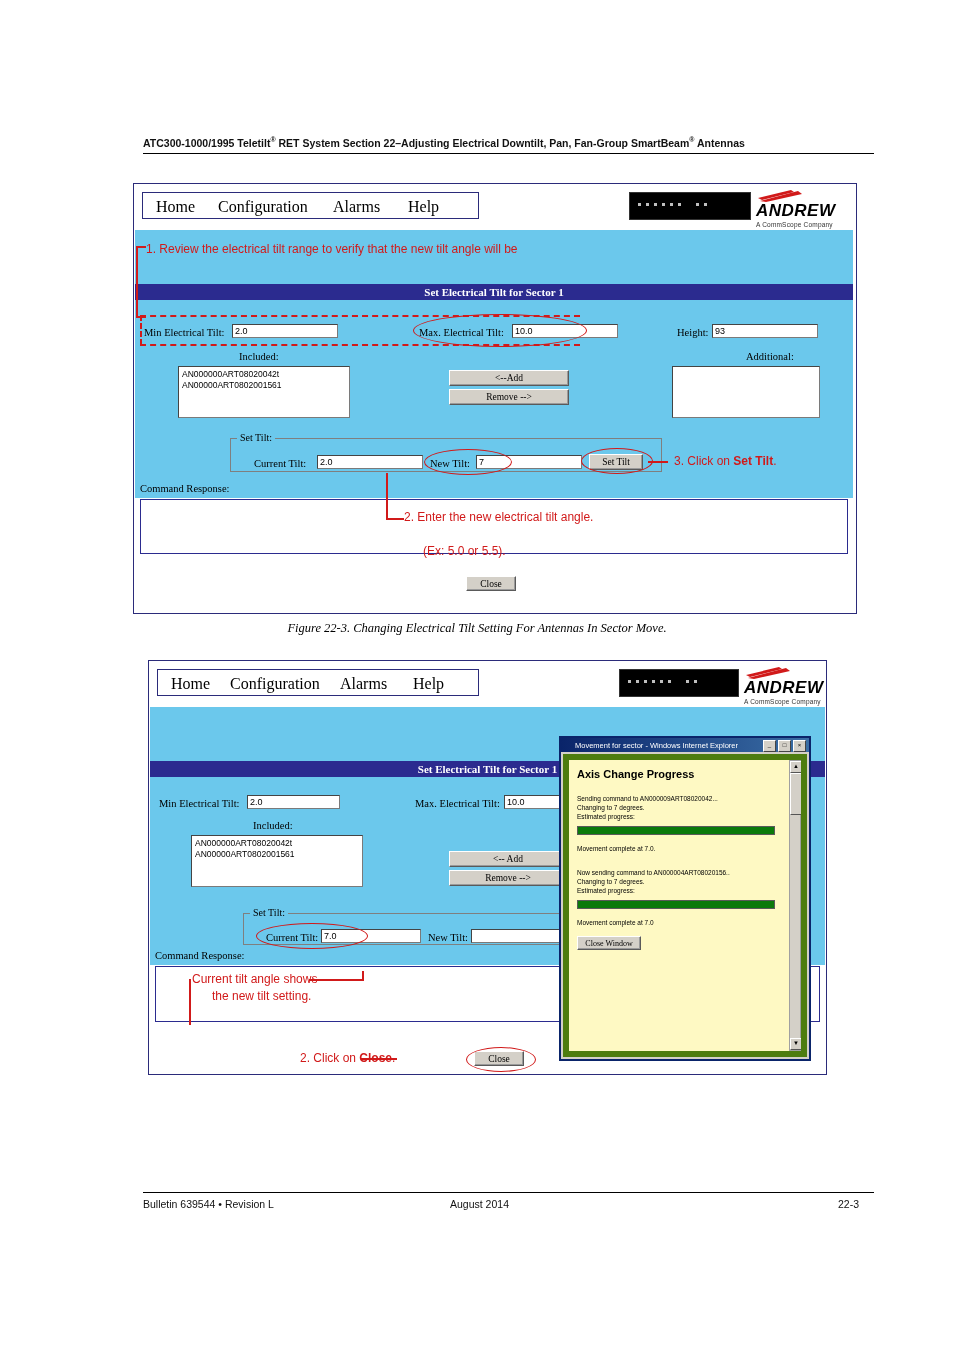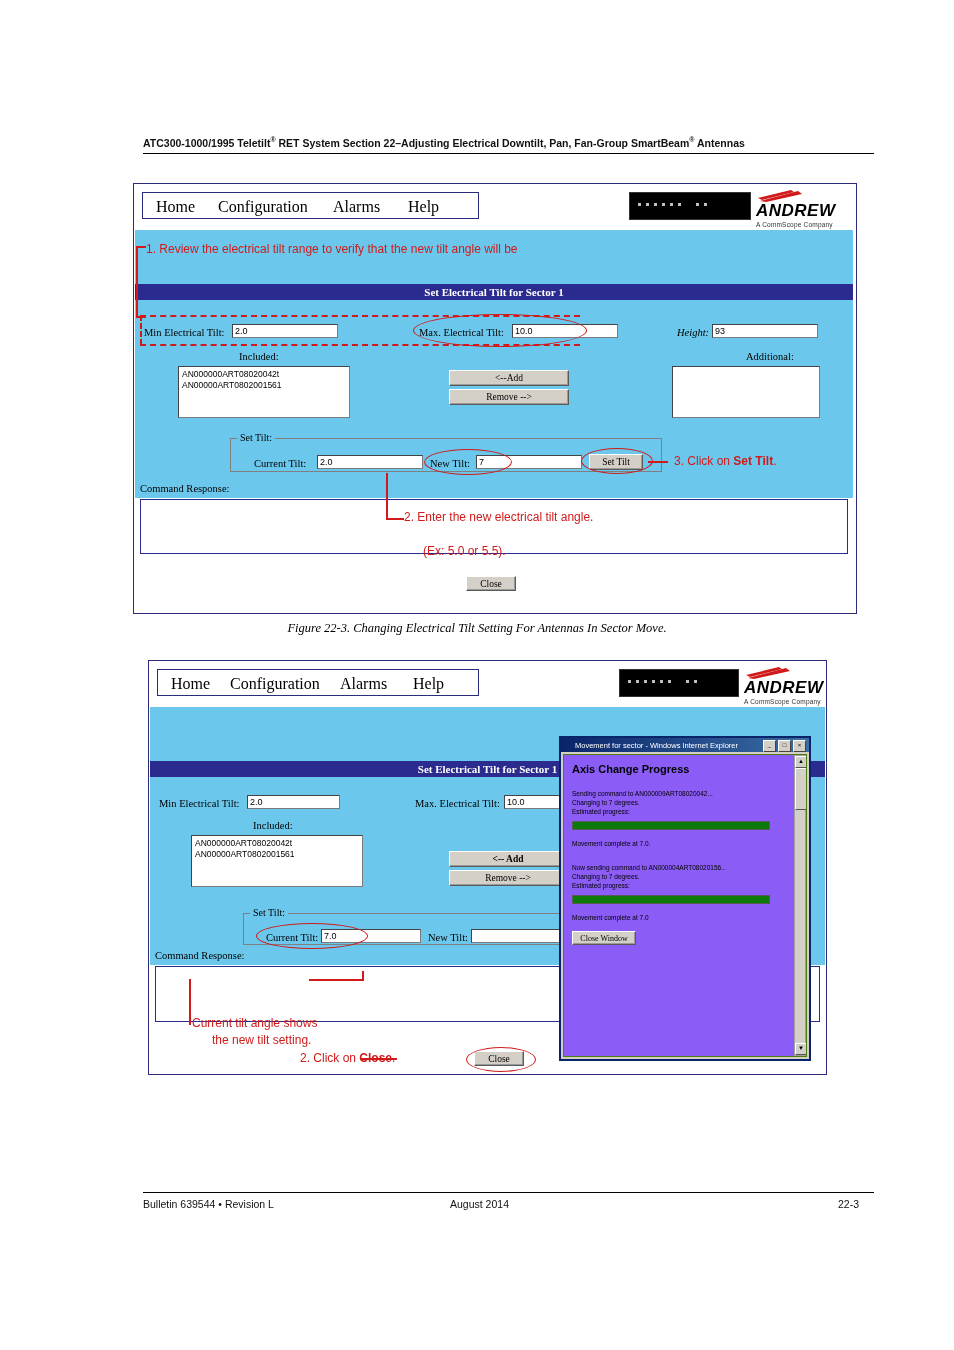--- a/index.html
+++ b/index.html
@@ -46,21 +46,21 @@
   .redline{position:absolute;background:#d11a1a;}
   .dash-h{position:absolute;height:0;border-top:2px dashed #d11a1a;}
   .dash-v{position:absolute;width:0;border-left:2px dashed #d11a1a;}
   .ellipse{position:absolute;border:1.6px solid #d11a1a;border-radius:50%;}
 
   
   .iewin{position:absolute;background:#d4d0c8;border:2px solid #0a246a;box-sizing:border-box;}
   .ietitle{position:absolute;left:0;top:0;right:0;height:14px;background:linear-gradient(90deg,#0a246a,#3a6ea5);color:#fff;font-family:"Liberation Sans",sans-serif;font-size:7.5px;padding:3px 0 0 14px;box-sizing:border-box;}
   .iebtns{position:absolute;top:2px;right:3px;display:flex;gap:2px;}
   .iebtn{width:11px;height:10px;background:#d4d0c8;border:1px solid #fff;border-right-color:#444;border-bottom-color:#444;font-size:6px;line-height:9px;text-align:center;color:#000;font-family:"Liberation Sans",sans-serif;}
-  .iebody{position:absolute;left:2px;top:16px;right:2px;bottom:2px;background:#8b5cf6;border:1px solid #4d7c0f;box-sizing:border-box;overflow:hidden;}
+  .iebody{position:absolute;left:2px;top:16px;right:2px;bottom:2px;background:#fef9c3;border:6px solid #4d7c0f;box-sizing:border-box;overflow:hidden;}
   .ieh1{position:absolute;font-family:"Liberation Sans",sans-serif;font-weight:bold;font-size:11px;color:#000;}
   .ietxt{position:absolute;font-family:"Liberation Sans",sans-serif;font-size:6.5px;color:#000;line-height:9px;white-space:pre-line;}
   .progress{position:absolute;height:7px;background:#0b7a0b;border:1px solid #5a5a5a;}
   .scroll{position:absolute;width:12px;background:#d4d0c8;border:1px solid #a0a0a0;box-sizing:border-box;}
   .scroll .arrow{position:absolute;left:0;width:10px;height:10px;background:#d4d0c8;border:1px solid #fff;border-right-color:#555;border-bottom-color:#555;font-size:6px;line-height:9px;text-align:center;}
   .scroll .thumb{position:absolute;left:0;width:10px;background:#d4d0c8;border:1px solid #fff;border-right-color:#555;border-bottom-color:#555;}
 
   
   .foot-rule{position:absolute;left:143px;top:1192px;width:731px;height:1px;background:#000;}
   .foot{position:absolute;top:1198px;font-family:"Liberation Sans",sans-serif;font-size:10.5px;color:#111;}
@@ -112,21 +112,21 @@
     <div class="blue" style="left:1px;top:92px;width:718px;height:8px;"></div>
 
     <div class="blue" style="left:1px;top:116px;width:718px;height:180px;"></div>
 
     <span class="lbl" style="left:10px;top:143px;">Min Electrical Tilt:</span>
     <div class="fieldbox" style="left:98px;top:140px;width:106px;height:14px;">2.0</div>
 
     <span class="lbl" style="left:285px;top:143px;">Max. Electrical Tilt:</span>
     <div class="fieldbox" style="left:378px;top:140px;width:106px;height:14px;">10.0</div>
 
-    <span class="lbl" style="left:543px;top:143px;font-style:italic;">Height:</span>
+    <span class="lbl" style="left:543px;top:143px;">Height:</span>
     <div class="fieldbox" style="left:578px;top:140px;width:106px;height:14px;">93</div>
 
     <span class="lbl" style="left:105px;top:167px;">Included:</span>
     <div class="listbox" style="left:44px;top:182px;width:172px;height:52px;">
       <div>AN000000ART08020042t</div>
       <div>AN00000ART0802001561</div>
     </div>
 
     <span class="lbl" style="left:612px;top:167px;">Additional:</span>
     <div class="listbox" style="left:538px;top:182px;width:148px;height:52px;"></div>
@@ -222,21 +222,21 @@
     <div class="fieldbox" style="left:98px;top:134px;width:93px;height:14px;">2.0</div>
     <span class="lbl" style="left:266px;top:137px;">Max. Electrical Tilt:</span>
     <div class="fieldbox" style="left:355px;top:134px;width:93px;height:14px;">10.0</div>
 
     <span class="lbl" style="left:104px;top:159px;">Included:</span>
     <div class="listbox" style="left:42px;top:174px;width:172px;height:52px;">
       <div>AN000000ART08020042t</div>
       <div>AN00000ART0802001561</div>
     </div>
 
-    <div class="btn" style="left:300px;top:190px;width:118px;height:16px;line-height:15px;font-weight:bold;">&lt;-- Add</div>
+    <div class="btn" style="left:300px;top:190px;width:118px;height:16px;line-height:15px;">&lt;-- Add</div>
     <div class="btn" style="left:300px;top:209px;width:118px;height:16px;line-height:15px;">Remove --&gt;</div>
 
     <div class="group" style="left:94px;top:252px;width:430px;height:32px;">
       <span class="gtitle">Set Tilt:</span>
     </div>
     <span class="lbl" style="left:117px;top:271px;">Current Tilt:</span>
     <div class="fieldbox" style="left:172px;top:268px;width:100px;height:14px;">7.0</div>
     <span class="lbl" style="left:279px;top:271px;">New Tilt:</span>
     <div class="fieldbox" style="left:322px;top:268px;width:100px;height:14px;"></div>
 
@@ -281,21 +281,21 @@
 
         <div class="scroll" style="right:0;top:0;bottom:0;">
           <span class="arrow" style="top:0;">▲</span>
           <span class="thumb" style="top:12px;height:40px;"></span>
           <span class="arrow" style="bottom:0;">▼</span>
         </div>
       </div>
     </div>
   </div>
 
-  <div class="anno" style="left:192px;top:971px;margin-top:44px;">
+  <div class="anno" style="left:192px;top:971px;">
     <div>Current tilt angle shows</div>
     <div style="padding-left:20px;">the new tilt setting.</div>
   </div>
 
   <div class="anno" style="left:300px;top:1050px;">
     <span>2.  Click on </span><b>Close</b><span>.</span>
   </div>
 
 
   <div class="foot-rule"></div>

